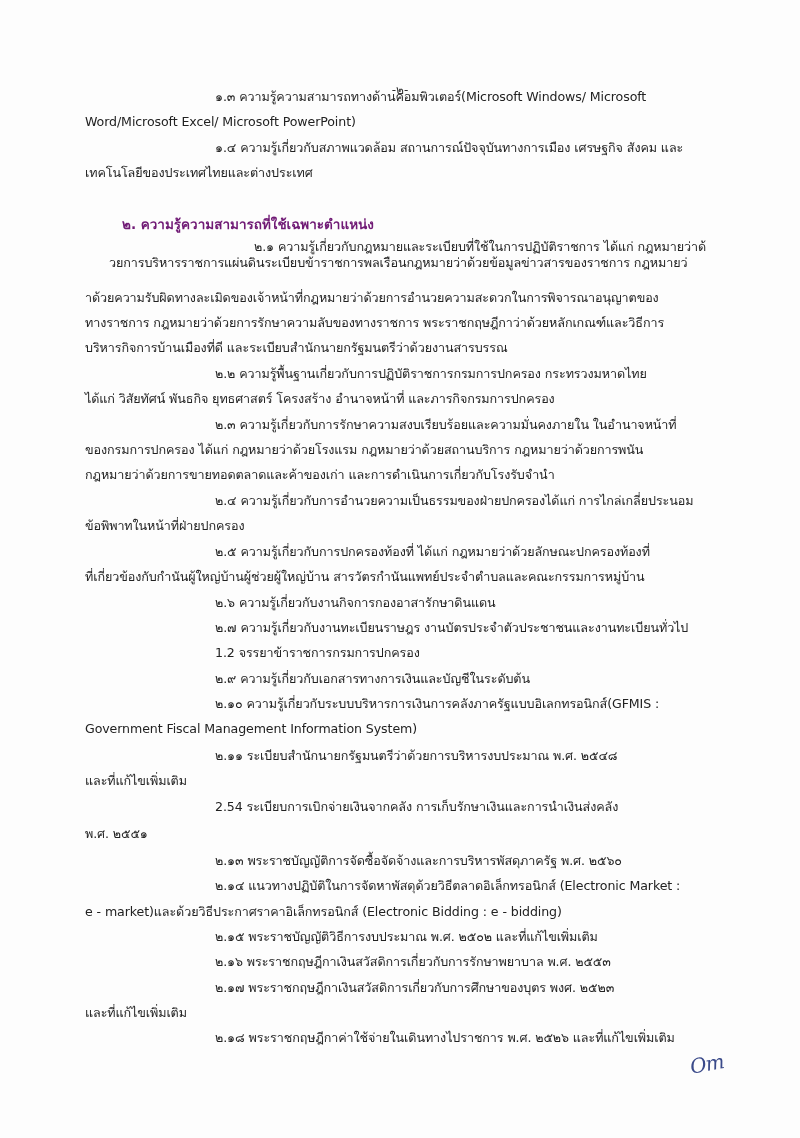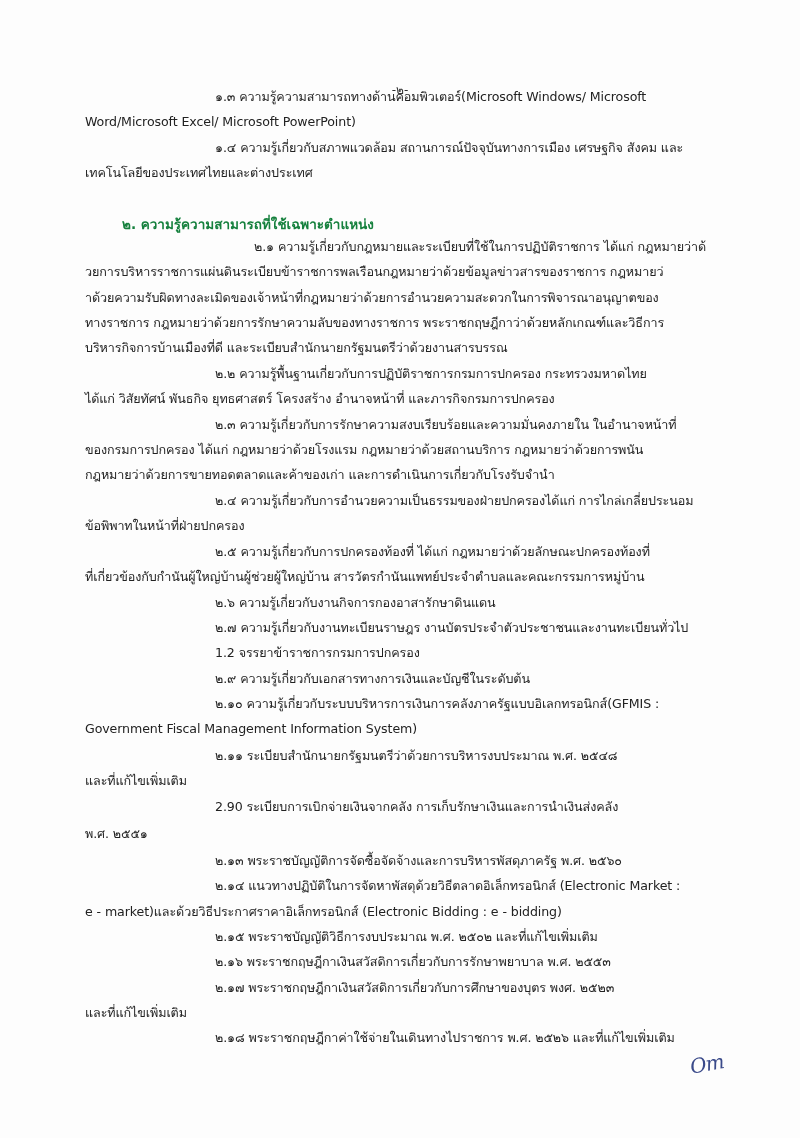--- a/index.html
+++ b/index.html
@@ -16,63 +16,63 @@
     }
     .line {
       position: absolute; white-space: nowrap;
       font-size: 12.6px; line-height: 18px; color: #222;
       letter-spacing: -0.1px;
     }
     .ind1 { left: 215px; }
     .ind2 { left: 85px; }
     .head {
       position: absolute; left: 122px; white-space: nowrap;
-      font-size: 13.5px; font-weight: bold; color: #15803d;
+      font-size: 13.5px; font-weight: bold; color: #701a75;
     }
     .sig {
       position: absolute; left: 690px; top: 1052px;
       font-family: "DejaVu Serif", serif; font-style: italic;
       font-size: 20px; color: #3a4a8a; letter-spacing: -1px;
       transform: rotate(-10deg);
     }
   </style>
 </head>
 <body>
 
 <div class="page">
   <div class="pnum">-๒-</div>
   <div class="head" id="heading" style="top: 213px;">๒.  ความรู้ความสามารถที่ใช้เฉพาะตำแหน่ง</div>
   <div id="lines">
       <div class="line ind1" style="top: 88px;">๑.๓  ความรู้ความสามารถทางด้านคอมพิวเตอร์(Microsoft Windows/ Microsoft</div>
       <div class="line ind2" style="top: 113px;">Word/Microsoft Excel/ Microsoft PowerPoint)</div>
       <div class="line ind1" style="top: 139px;">๑.๔  ความรู้เกี่ยวกับสภาพแวดล้อม สถานการณ์ปัจจุบันทางการเมือง เศรษฐกิจ สังคม และ</div>
       <div class="line ind2" style="top: 164px;">เทคโนโลยีของประเทศไทยและต่างประเทศ</div>
       <div class="line ind1" style="top: 238px; margin-left: 39px;">๒.๑  ความรู้เกี่ยวกับกฎหมายและระเบียบที่ใช้ในการปฏิบัติราชการ ได้แก่ กฎหมายว่าด้</div>
-      <div class="line ind2" style="top: 263px;">วยการบริหารราชการแผ่นดินระเบียบข้าราชการพลเรือนกฎหมายว่าด้วยข้อมูลข่าวสารของราชการ กฎหมายว่</div>
+      <div class="line ind2" style="top: 254px; margin-left: 24px;">วยการบริหารราชการแผ่นดินระเบียบข้าราชการพลเรือนกฎหมายว่าด้วยข้อมูลข่าวสารของราชการ กฎหมายว่</div>
       <div class="line ind2" style="top: 289px;">าด้วยความรับผิดทางละเมิดของเจ้าหน้าที่กฎหมายว่าด้วยการอำนวยความสะดวกในการพิจารณาอนุญาตของ</div>
       <div class="line ind2" style="top: 314px;">ทางราชการ กฎหมายว่าด้วยการรักษาความลับของทางราชการ พระราชกฤษฎีกาว่าด้วยหลักเกณฑ์และวิธีการ</div>
       <div class="line ind2" style="top: 339px;">บริหารกิจการบ้านเมืองที่ดี  และระเบียบสำนักนายกรัฐมนตรีว่าด้วยงานสารบรรณ</div>
       <div class="line ind1" style="top: 365px; text-align: center;">๒.๒  ความรู้พื้นฐานเกี่ยวกับการปฏิบัติราชการกรมการปกครอง กระทรวงมหาดไทย</div>
       <div class="line ind2" style="top: 390px;">ได้แก่ วิสัยทัศน์ พันธกิจ  ยุทธศาสตร์ โครงสร้าง  อำนาจหน้าที่ และภารกิจกรมการปกครอง</div>
       <div class="line ind1" style="top: 416px;">๒.๓  ความรู้เกี่ยวกับการรักษาความสงบเรียบร้อยและความมั่นคงภายใน ในอำนาจหน้าที่</div>
       <div class="line ind2" style="top: 441px;">ของกรมการปกครอง ได้แก่  กฎหมายว่าด้วยโรงแรม   กฎหมายว่าด้วยสถานบริการ   กฎหมายว่าด้วยการพนัน</div>
       <div class="line ind2" style="top: 466px;">กฎหมายว่าด้วยการขายทอดตลาดและค้าของเก่า   และการดำเนินการเกี่ยวกับโรงรับจำนำ</div>
       <div class="line ind1" style="top: 492px;">๒.๔  ความรู้เกี่ยวกับการอำนวยความเป็นธรรมของฝ่ายปกครองได้แก่ การไกล่เกลี่ยประนอม</div>
       <div class="line ind2" style="top: 517px;">ข้อพิพาทในหน้าที่ฝ่ายปกครอง</div>
       <div class="line ind1" style="top: 543px;">๒.๕  ความรู้เกี่ยวกับการปกครองท้องที่ ได้แก่ กฎหมายว่าด้วยลักษณะปกครองท้องที่</div>
       <div class="line ind2" style="top: 568px;">ที่เกี่ยวข้องกับกำนันผู้ใหญ่บ้านผู้ช่วยผู้ใหญ่บ้าน สารวัตรกำนันแพทย์ประจำตำบลและคณะกรรมการหมู่บ้าน</div>
       <div class="line ind1" style="top: 594px;">๒.๖  ความรู้เกี่ยวกับงานกิจการกองอาสารักษาดินแดน</div>
       <div class="line ind1" style="top: 619px;">๒.๗  ความรู้เกี่ยวกับงานทะเบียนราษฎร งานบัตรประจำตัวประชาชนและงานทะเบียนทั่วไป</div>
       <div class="line ind1" style="top: 644px;">1.2  จรรยาข้าราชการกรมการปกครอง</div>
       <div class="line ind1" style="top: 670px;">๒.๙  ความรู้เกี่ยวกับเอกสารทางการเงินและบัญชีในระดับต้น</div>
       <div class="line ind1" style="top: 695px;">๒.๑๐  ความรู้เกี่ยวกับระบบบริหารการเงินการคลังภาครัฐแบบอิเลกทรอนิกส์(GFMIS :</div>
       <div class="line ind2" style="top: 720px;">Government Fiscal Management Information System)</div>
       <div class="line ind1" style="top: 747px;">๒.๑๑  ระเบียบสำนักนายกรัฐมนตรีว่าด้วยการบริหารงบประมาณ พ.ศ. ๒๕๔๘</div>
       <div class="line ind2" style="top: 772px;">และที่แก้ไขเพิ่มเติม</div>
-      <div class="line ind1" style="top: 798px;">2.90  ระเบียบการเบิกจ่ายเงินจากคลัง การเก็บรักษาเงินและการนำเงินส่งคลัง</div>
+      <div class="line ind1" style="top: 798px;">2.54  ระเบียบการเบิกจ่ายเงินจากคลัง การเก็บรักษาเงินและการนำเงินส่งคลัง</div>
       <div class="line ind2" style="top: 825px;">พ.ศ. ๒๕๕๑</div>
       <div class="line ind1" style="top: 852px;">๒.๑๓  พระราชบัญญัติการจัดซื้อจัดจ้างและการบริหารพัสดุภาครัฐ พ.ศ. ๒๕๖๐</div>
       <div class="line ind1" style="top: 877px;">๒.๑๔  แนวทางปฏิบัติในการจัดหาพัสดุด้วยวิธีตลาดอิเล็กทรอนิกส์ (Electronic Market :</div>
       <div class="line ind2" style="top: 903px;">e - market)และด้วยวิธีประกาศราคาอิเล็กทรอนิกส์ (Electronic Bidding : e - bidding)</div>
       <div class="line ind1" style="top: 928px;">๒.๑๕  พระราชบัญญัติวิธีการงบประมาณ พ.ศ. ๒๕๐๒ และที่แก้ไขเพิ่มเติม</div>
       <div class="line ind1" style="top: 953px;">๒.๑๖  พระราชกฤษฎีกาเงินสวัสดิการเกี่ยวกับการรักษาพยาบาล พ.ศ. ๒๕๕๓</div>
       <div class="line ind1" style="top: 979px;">๒.๑๗  พระราชกฤษฎีกาเงินสวัสดิการเกี่ยวกับการศึกษาของบุตร พงศ. ๒๕๒๓</div>
       <div class="line ind2" style="top: 1004px;">และที่แก้ไขเพิ่มเติม</div>
       <div class="line ind1" style="top: 1029px;">๒.๑๘  พระราชกฤษฎีกาค่าใช้จ่ายในเดินทางไปราชการ พ.ศ. ๒๕๒๖ และที่แก้ไขเพิ่มเติม</div>
     </div>

